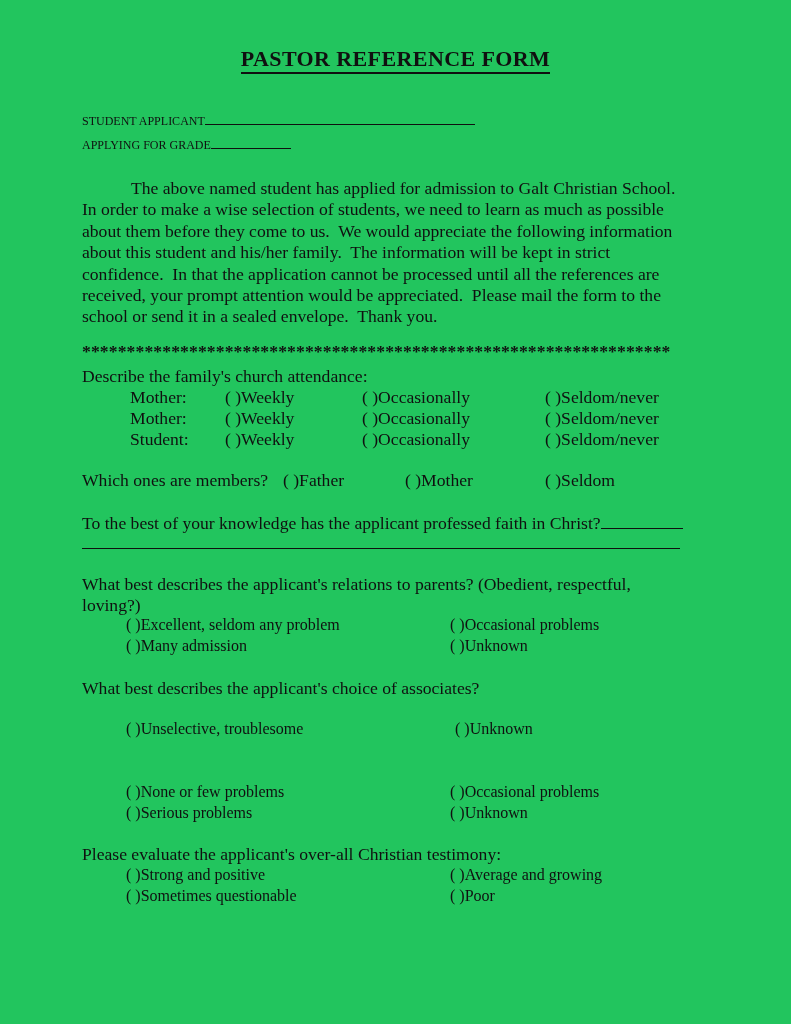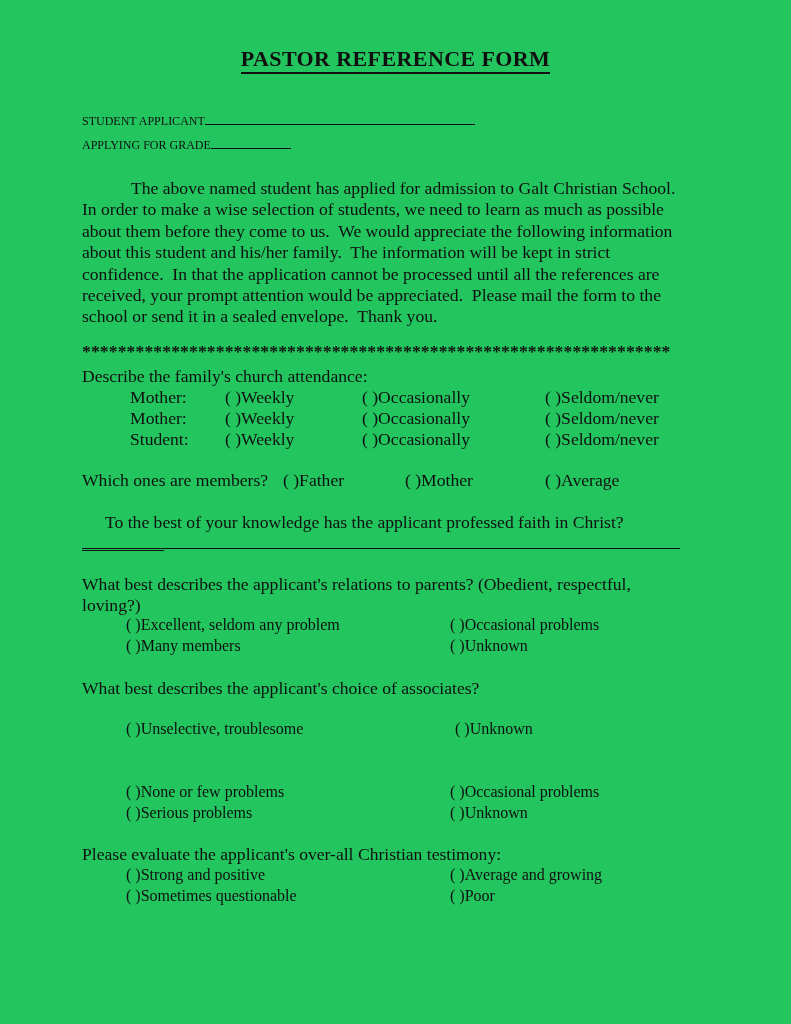--- a/index.html
+++ b/index.html
@@ -127,21 +127,21 @@
 
   
   #faith-block {
     position: absolute;
     left: 82px;
     top: 512px;
     width: 608px;
     font-size: 17.6px;
     line-height: 21.4px;
   }
-  #faith-block .q { white-space: nowrap; margin-left: 23px; }
+  #faith-block .q { white-space: nowrap; }
   #faith-block .rule-inline {
     display: inline-block;
     border-bottom: 1.4px solid #101010;
     width: 82px;
     height: 0.92em;
     vertical-align: baseline;
   }
   #faith-rule-2 {
     position: absolute;
     left: 82px;
@@ -209,35 +209,35 @@
     <span class="att-label">Student:</span>
     <span class="att-opt c1">(  )Weekly</span>
     <span class="att-opt c2">(  )Occasionally</span>
     <span class="att-opt c3">(  )Seldom/never</span>
   </div>
 
   <div class="att-row" id="members-row">
     <span id="members-prompt">Which ones are members?</span>
     <span class="mem-opt m1">(  )Father</span>
     <span class="mem-opt m2">(  )Mother</span>
-    <span class="mem-opt m3">(  )Average</span>
+    <span class="mem-opt m3">(  )Seldom</span>
   </div>
 
   <div id="faith-block">
     <span class="q">To the best of your knowledge has the applicant professed faith in Christ?</span><span class="rule-inline"></span>
   </div>
   <div id="faith-rule-2"></div>
 
   <div class="prompt wrap" style="top:574px">What best describes the applicant's relations to parents?  (Obedient, respectful, loving?)</div>
   <div class="opt-row" style="top:616px">
     <span class="opt-left">(  )Excellent, seldom any problem</span>
     <span class="opt-right">(  )Occasional problems</span>
   </div>
   <div class="opt-row" style="top:637px">
-    <span class="opt-left">(  )Many members</span>
+    <span class="opt-left">(  )Many admission</span>
     <span class="opt-right">(  )Unknown</span>
   </div>
 
   <div class="prompt" style="top:678px">What best describes the applicant's choice of associates?</div>
   <div class="opt-row" style="top:699px">
   </div>
   <div class="opt-row" style="top:720px">
     <span class="opt-left">(  )Unselective, troublesome</span>
     <span class="opt-right shift-right">(  )Unknown</span>
   </div>

